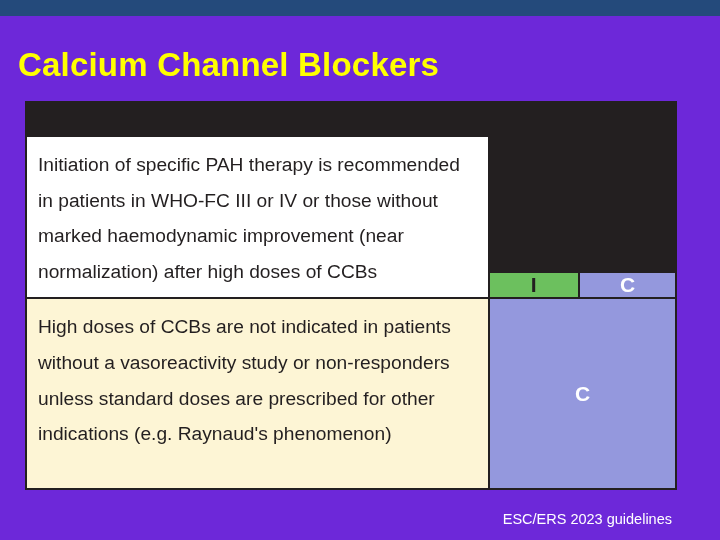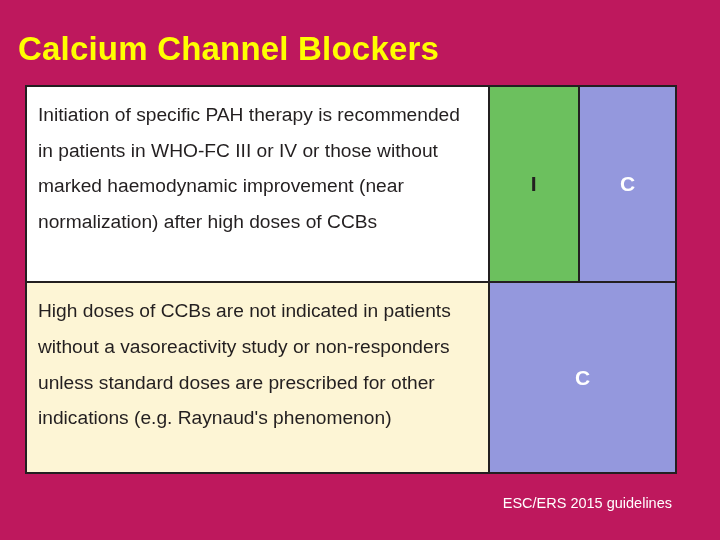--- a/index.html
+++ b/index.html
@@ -11,21 +11,22 @@
     height: 540px;
     overflow: hidden;
     background: #244a7b;
     font-family: "Liberation Sans", sans-serif;
     position: relative;
   }
 
   #slide {
     position: absolute;
     inset: 0;
-    background: #be185d;
+    background: #6d28d9;
+    margin-top: 16px;
   }
 
   
   #slide-title {
     position: absolute;
     left: 18px;
     top: 26px;
     width: 660px;
     height: 46px;
     color: #ffff00;
@@ -50,21 +51,21 @@
     flex-direction: column;
     background: #231f20;
   }
 
   .rec-row {
     display: flex;
     flex-direction: row;
     box-sizing: border-box;
     width: 100%;
   }
-  #row-1 { height: 50.5%; }
+  #row-1 { height: 50.5%; align-items: flex-end; }
   #row-2 { height: 49.5%; border-top: 2px solid #231f20; }
 
   .cell-statement {
     flex: 0 0 461px;
     box-sizing: border-box;
     padding: 10px 9px 8px 11px;
     color: #231f20;
     font-family: "Liberation Sans", sans-serif;
     font-size: 19.2px;
     line-height: 35.6px;
@@ -130,15 +131,15 @@
       <div class="cell-level">C</div>
     </div>
 
     <div class="rec-row" id="row-2">
       <div class="cell-statement">High doses of CCBs are not indicated in patients without a vasoreactivity study or non-responders unless standard doses are prescribed for other indications (e.g. Raynaud's phenomenon)</div>
       <div class="cell-level">C</div>
     </div>
 
   </div>
 
-  <div id="source-note">ESC/ERS 2015 guidelines</div>
+  <div id="source-note">ESC/ERS 2023 guidelines</div>
 
 </div>
 
 </body></html>

